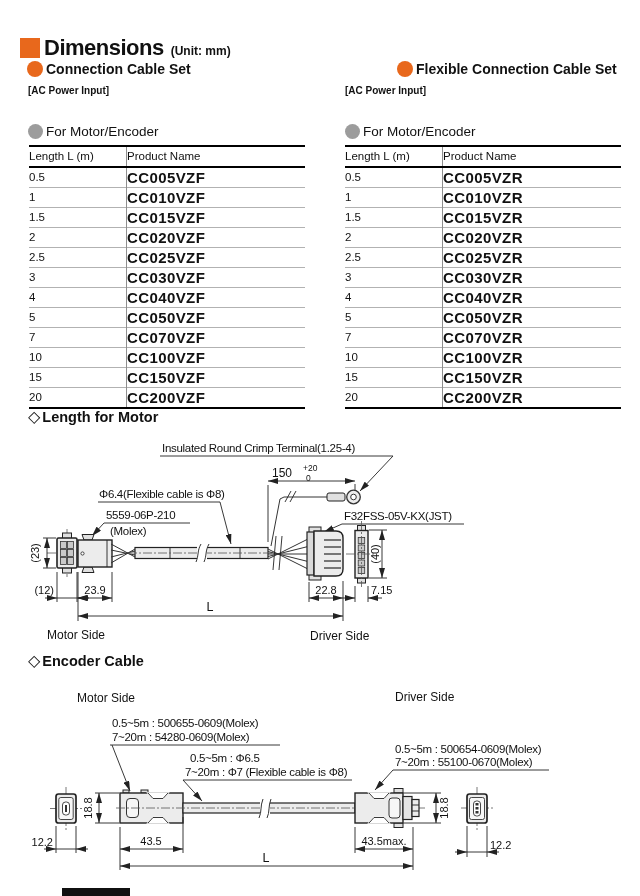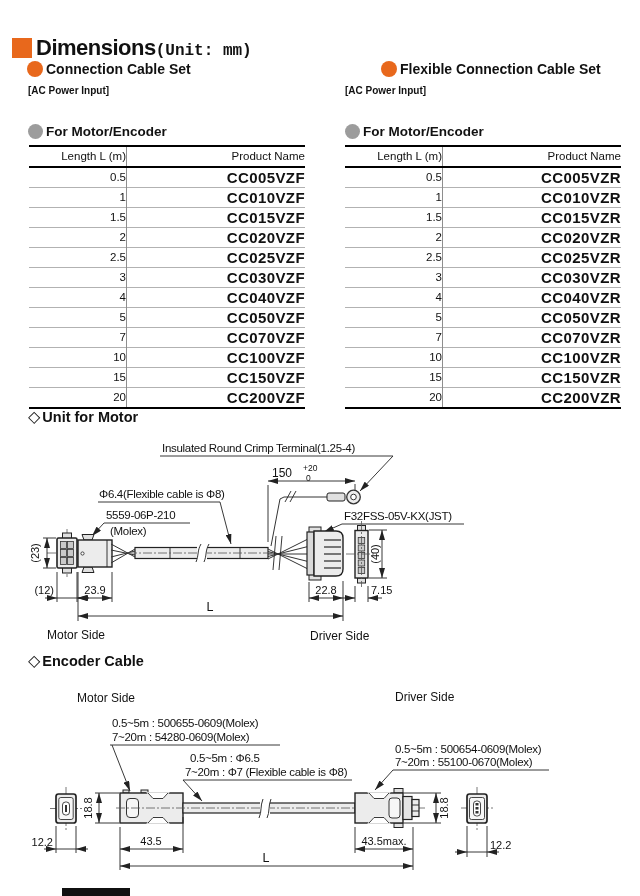--- a/index.html
+++ b/index.html
@@ -1,31 +1,31 @@
 <!DOCTYPE html>
 <html><head>
 <meta charset="utf-8">
 <style>
   html,body{margin:0;padding:0;}
   body{width:640px;height:896px;background:#fff;font-family:"Liberation Sans",sans-serif;color:#111;position:relative;overflow:hidden;}
   
-  .title-row{position:absolute;left:12px;top:35px;display:flex;align-items:center;}
+  .title-row{position:absolute;left:20px;top:35px;display:flex;align-items:center;}
   .title-sq{width:20px;height:20px;background:#E8681C;margin-right:4px;}
   .title-text{font-size:22px;font-weight:bold;letter-spacing:-0.5px;}
-  .title-unit{font-size:16px;font-weight:bold;margin-left:0;padding-top:6px;font-family:Liberation Mono, monospace;}
+  .title-unit{font-size:12px;font-weight:bold;margin-left:7px;padding-top:6px;}
   
   .set-row{position:absolute;display:flex;align-items:center;}
   .dot{width:16px;height:16px;border-radius:50%;background:#E8681C;margin-right:3px;flex:0 0 auto;}
   .dot.gray{width:15px;height:15px;background:#9C9C9C;}
   .set-label{font-size:14px;font-weight:bold;white-space:nowrap;}
-  .sub-label{font-size:13.5px;font-weight:bold;white-space:nowrap;}
+  .sub-label{font-size:13.5px;font-weight:normal;white-space:nowrap;}
   .power{position:absolute;font-size:10px;font-weight:bold;}
   
   table.spec{position:absolute;width:276px;border-collapse:collapse;border-top:2px solid #000;border-bottom:2px solid #000;table-layout:fixed;}
-  .spec th,.spec td{height:19px;line-height:19px;padding:0;text-align:right;font-size:11.5px;font-weight:normal;}
+  .spec th,.spec td{height:19px;line-height:19px;padding:0;text-align:left;font-size:11.5px;font-weight:normal;}
   .spec th{border-bottom:2px solid #000;}
   .spec th:first-child,.spec td:first-child{width:97px;border-right:1px solid #8e8e8e;}
   .spec tbody tr + tr td{border-top:1px solid #b2b2b2;}
   .spec td.product{font-weight:bold;font-size:15px;letter-spacing:0.4px;}
   
   .sec-heading{position:absolute;display:flex;align-items:center;font-size:14.5px;font-weight:bold;}
   .diamond{font-size:16px;font-weight:normal;margin-right:2px;line-height:1;}
   
   svg{position:absolute;left:0;}
   svg text{font-family:"Liberation Sans",sans-serif;fill:#111;}
@@ -114,21 +114,21 @@
         <td>15</td>
         <td class="product">CC150VZF</td>
       </tr>
     <tr>
         <td>20</td>
         <td class="product">CC200VZF</td>
       </tr>
   </tbody>
 </table>
 
-<div class="set-row" style="left:344px;top:61px;padding-left:37px;">
+<div class="set-row" style="left:360px;top:61px;padding-left:37px;">
   <span class="dot"></span>
   <span class="set-label">Flexible Connection Cable Set</span>
 </div>
 <div class="power" style="left:345px;top:85px;">[AC Power Input]</div>
 <div class="set-row" style="left:345px;top:124px;">
   <span class="dot gray"></span>
   <span class="sub-label">For Motor/Encoder</span>
 </div>
 <table class="spec" style="left:345px;top:145px;">
   <thead>
@@ -184,21 +184,21 @@
       </tr>
     <tr>
         <td>20</td>
         <td class="product">CC200VZR</td>
       </tr>
   </tbody>
 </table>
 
 <div class="sec-heading" style="left:28px;top:409px;">
   <span class="diamond">◇</span>
-  <span>Unit for Motor</span>
+  <span>Length for Motor</span>
 </div>
 
 <svg style="top:430px;" width="640" height="215" viewBox="0 430 640 215">
   <defs>
     <marker id="arr" viewBox="0 0 10 6" refX="10" refY="3" markerWidth="10" markerHeight="6" orient="auto-start-reverse" markerUnits="userSpaceOnUse">
       <path d="M0 0 L10 3 L0 6 Z" fill="#222"></path>
     </marker>
   </defs>
 
   <g>

